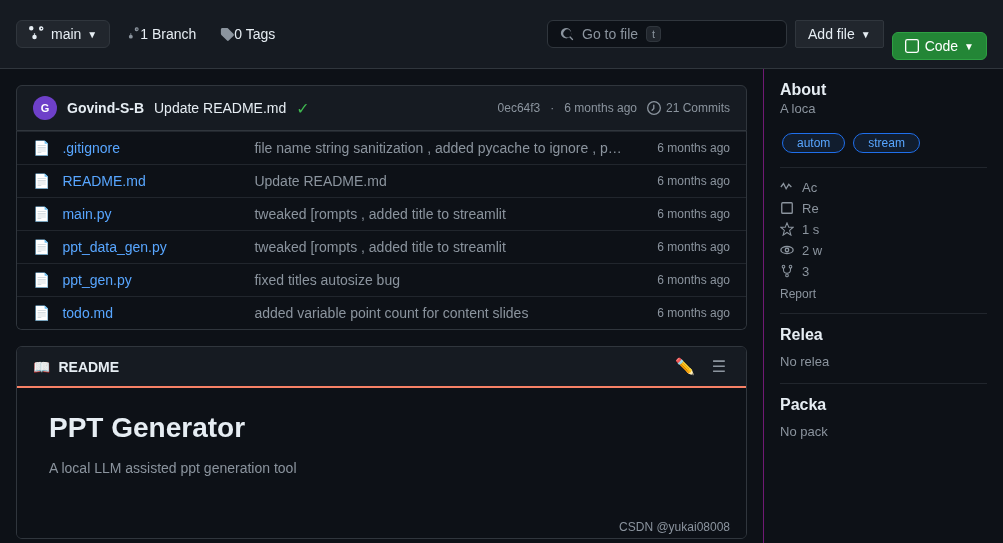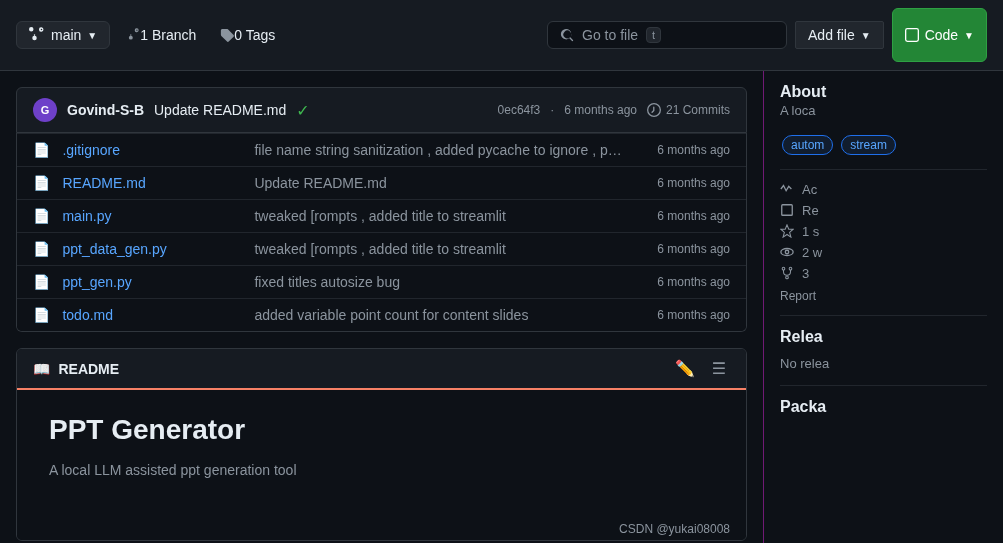--- a/index.html
+++ b/index.html
@@ -81,23 +81,24 @@
       font-size: 14px;
     }
     .code-btn {
       display: flex;
       align-items: center;
       gap: 6px;
       background: #238636;
       border: 1px solid #2ea043;
       border-radius: 6px;
       color: #fff;
-      padding: 18px 12px;
-      cursor: pointer;
-      font-size: 14px;
+      padding: 5px 12px;
+      cursor: pointer;
+      font-size: 14px;
+      margin-top: 24px;
     }
     .code-btn svg { width: 14px; height: 14px; fill: #fff; }
 
     
     .main-layout {
       display: flex;
       gap: 0;
     }
 
     
@@ -277,21 +278,21 @@
       font-size: 13px;
       line-height: 1.5;
       margin-bottom: 12px;
     }
     .sidebar-tag {
       display: inline-block;
       background: #388bfd1a;
       color: #58a6ff;
       border: 1px solid #1f6feb;
       border-radius: 12px;
-      padding: 2px 8px;
+      padding: 2px 14px;
       font-size: 12px;
       margin: 2px;
       cursor: pointer;
     }
     .sidebar-divider {
       border: none;
       border-top: 1px solid #21262d;
       margin: 12px 0;
     }
     .sidebar-link-row {
@@ -502,15 +503,16 @@
     </div>
 
     <div class="sidebar-report">Report</div>
 
     <hr class="sidebar-divider">
     <div class="sidebar-section-title">Relea</div>
     <p class="sidebar-desc">No relea</p>
 
     <hr class="sidebar-divider">
     <div class="sidebar-section-title">Packa</div>
+    <p class="sidebar-desc">No pack</p>
   </div>
 
 </div>
 
 </body></html>

